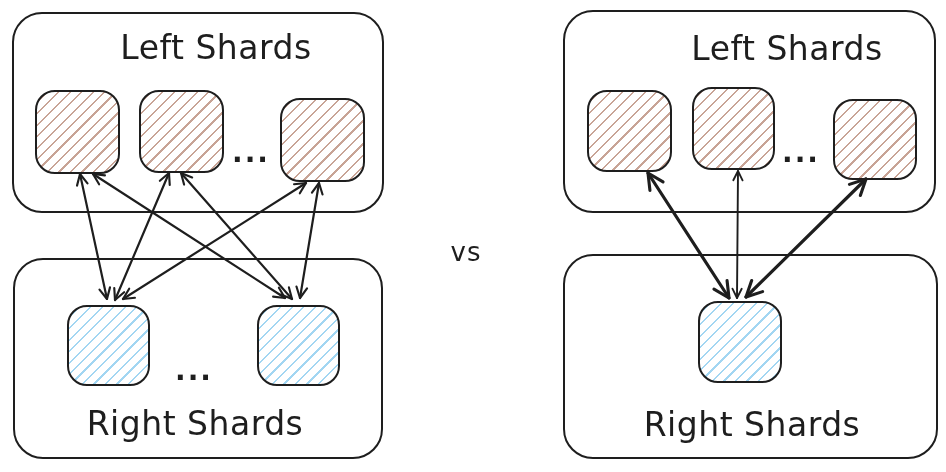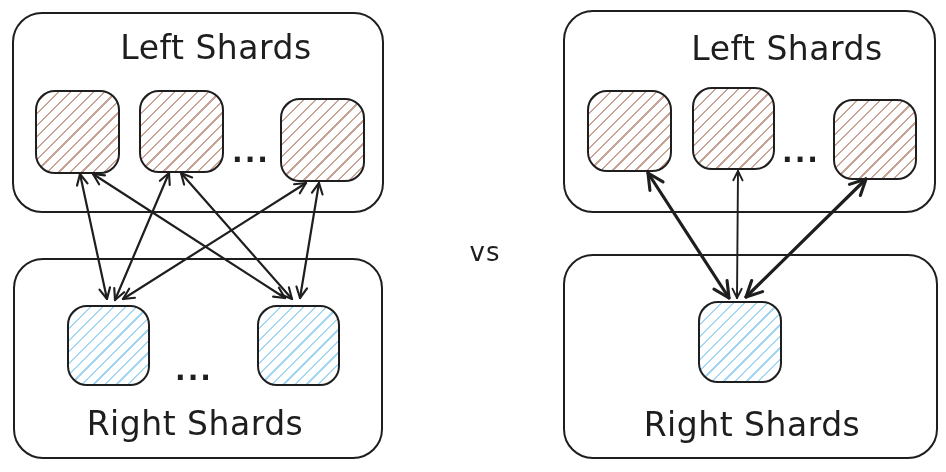--- a/index.html
+++ b/index.html
@@ -81,21 +81,21 @@
     <div class="shard brown" style="left:266px; top:84px; width:85px; height:84px;"></div>
   </section>
 
   <section class="panel" style="left:13px; top:258px; width:370px; height:201px;">
     <div class="shard blue" style="left:52px; top:45px; width:83px; height:81px;"></div>
     <div class="dots" style="left:179px; top:110px;">...</div>
     <div class="shard blue" style="left:242px; top:45px; width:83px; height:81px;"></div>
     <div class="panel-title" style="left:180px; top:144px;">Right Shards</div>
   </section>
 
-  <div class="vs-label" style="left:485px; top:237px;">vs</div>
+  <div class="vs-label" style="left:466px; top:237px;">vs</div>
 
   <section class="panel" style="left:563px; top:10px; width:373px; height:203px;">
     <div class="panel-title" style="left:222px; top:17px;">Left Shards</div>
     <div class="shard brown" style="left:22px; top:78px; width:85px; height:82px;"></div>
     <div class="shard brown" style="left:127px; top:75px; width:83px; height:83px;"></div>
     <div class="dots" style="left:236px; top:140px;">...</div>
     <div class="shard brown" style="left:268px; top:87px; width:84px; height:81px;"></div>
   </section>
 
   <section class="panel" style="left:563px; top:254px; width:375px; height:205px;">

